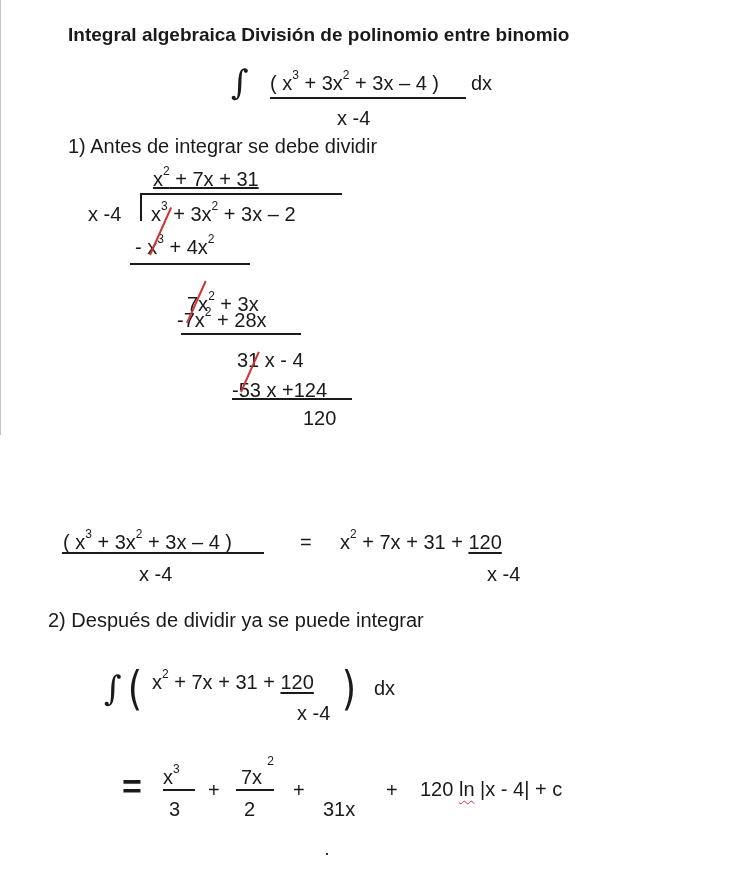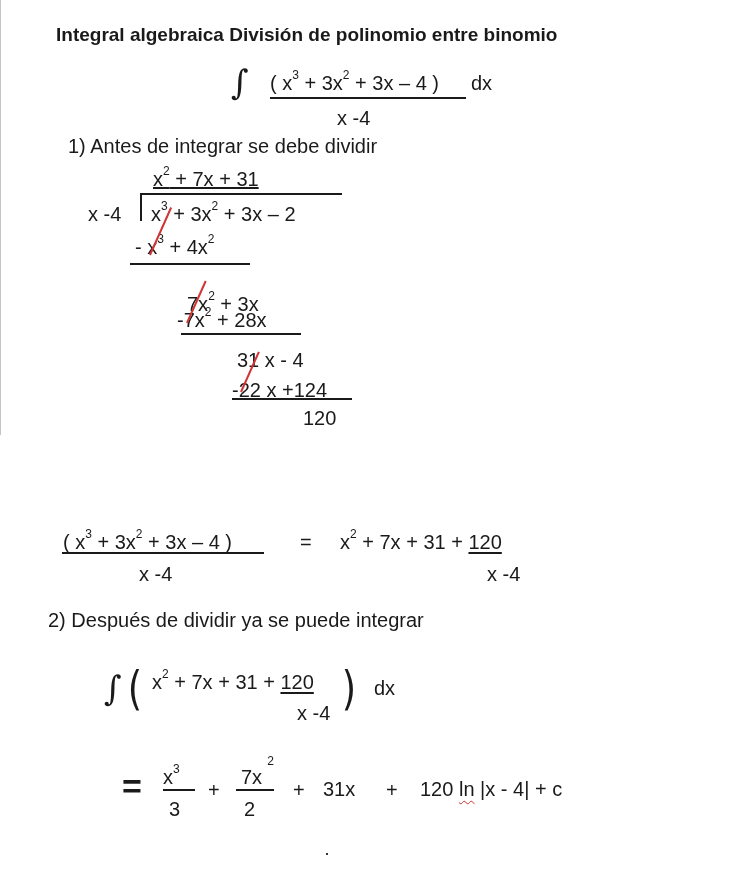--- a/index.html
+++ b/index.html
@@ -20,21 +20,21 @@
   .paren { font-family:"DejaVu Sans", sans-serif; }
   .uline { text-decoration:underline; text-decoration-thickness:2px; text-underline-offset:3px; }
   .wavy { text-decoration:underline wavy #d03434; text-decoration-thickness:1px; text-underline-offset:4px; }
   .dot { position:absolute; width:2px; height:2px; background:#333; }
 </style>
 </head>
 <body>
 
 <div class="leftedge"></div>
 
-<div class="abs title" style="left:56px; top:24px;">Integral algebraica División de polinomio entre binomio</div>
+<div class="abs title" style="left:68px; top:24px;">Integral algebraica División de polinomio entre binomio</div>
 
 <div class="abs integral" style="left:231px; top:62px; font-size:34px; line-height:40px;">∫</div>
 <div class="abs t" style="left:270px; top:71px;">
   <span>( x</span><sup>3</sup><span> + 3x</span><sup>2</sup><span> + 3x – 4  )</span>
 </div>
 <div class="hline" style="left:270px; top:97px; width:196px;"></div>
 <div class="abs t" style="left:471px; top:71px;">dx</div>
 <div class="abs t" style="left:337px; top:106px;">x -4</div>
 
 <div class="abs t" style="left:68px; top:134px;">1) Antes de integrar se debe dividir</div>
@@ -59,21 +59,21 @@
 <div class="abs t" style="left:187px; top:292px;text-align:right;">
   <span>7x</span><sup>2</sup><span> + 3x</span>
 </div>
 <div class="abs t" style="left:177px; top:308px;">
   <span>-7x</span><sup>2</sup><span> + 28x</span>
 </div>
 <div class="strike" style="left:187px; top:322px; width:46px; transform:rotate(-66deg);"></div>
 <div class="hline" style="left:181px; top:333px; width:120px;"></div>
 
 <div class="abs t" style="left:237px; top:348px;">31 x - 4</div>
-<div class="abs t" style="left:232px; top:378px;">-22 x +124</div>
+<div class="abs t" style="left:232px; top:378px;">-53 x +124</div>
 <div class="strike" style="left:241px; top:391px; width:44px; transform:rotate(-66deg);"></div>
 <div class="hline" style="left:232px; top:398px; width:120px;"></div>
 <div class="abs t" style="left:303px; top:406px;">120</div>
 
 <div class="abs t" style="left:63px; top:530px;">
   <span>( x</span><sup>3</sup><span> + 3x</span><sup>2</sup><span> + 3x – 4  )</span>
 </div>
 <div class="hline" style="left:62px; top:552px; width:202px;"></div>
 <div class="abs t" style="left:139px; top:562px;">x -4</div>
 <div class="abs t" style="left:300px; top:530px;">=</div>
@@ -103,20 +103,20 @@
 
 <div class="abs t" style="left:208px; top:778px;">+</div>
 
 <div class="abs t" style="left:241px; top:765px;">
   <span>7x</span><sup style="margin-left:5px; top:-10px;">2</sup>
 </div>
 <div class="hline" style="left:236px; top:789px; width:38px;"></div>
 <div class="abs t" style="left:244px; top:797px;">2</div>
 
 <div class="abs t" style="left:293px; top:778px;">+</div>
-<div class="abs t" style="left:323px; top:777px;">31x</div>
+<div class="abs t" style="left:323px; top:797px;">31x</div>
 <div class="abs t" style="left:386px; top:778px;">+</div>
 
 <div class="abs t" style="left:420px; top:777px;text-align:right;">
   <span>120 </span><span class="wavy">ln</span><span> |x - 4| + c</span>
 </div>
 
 <div class="dot" style="left:326px; top:853px;"></div>
 
 </body></html>

